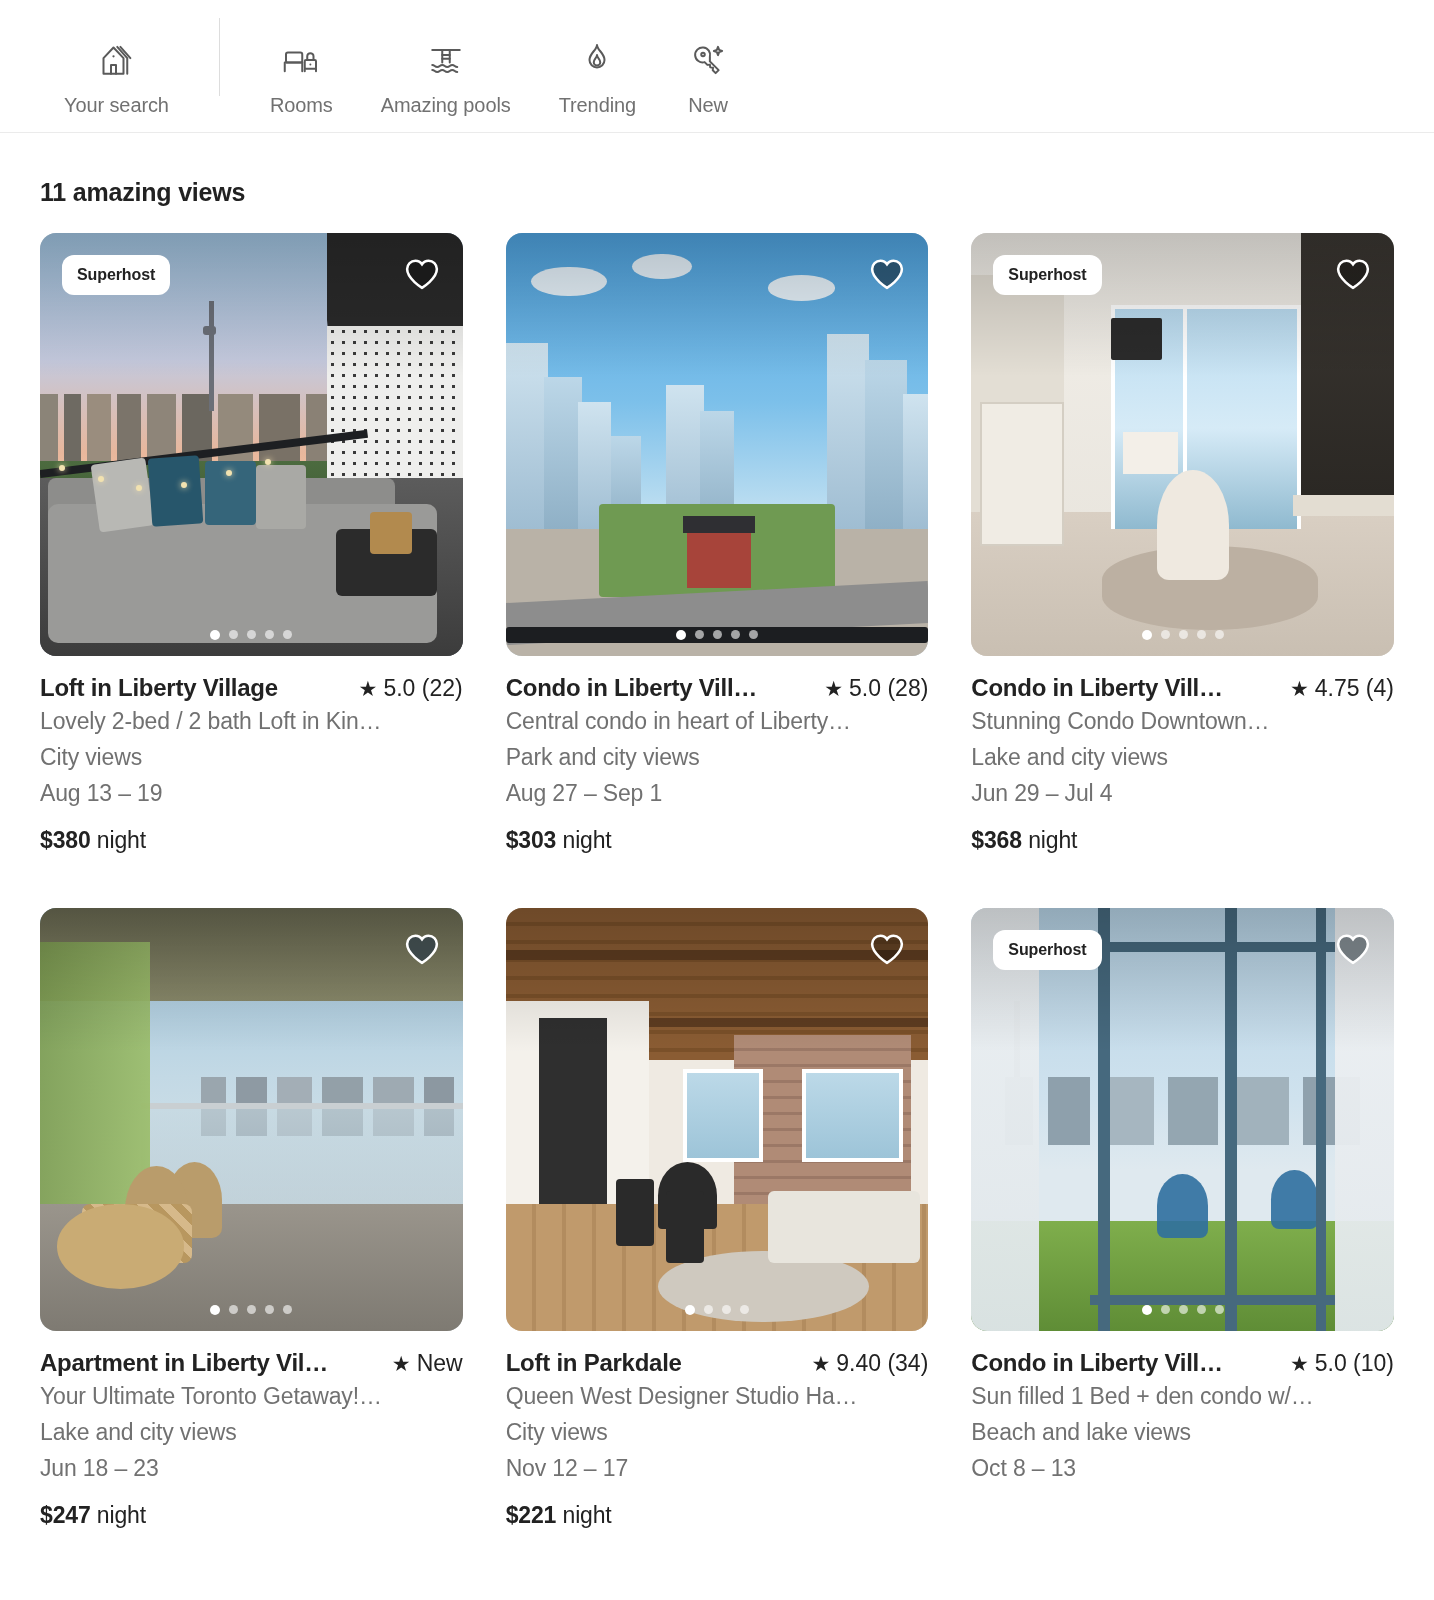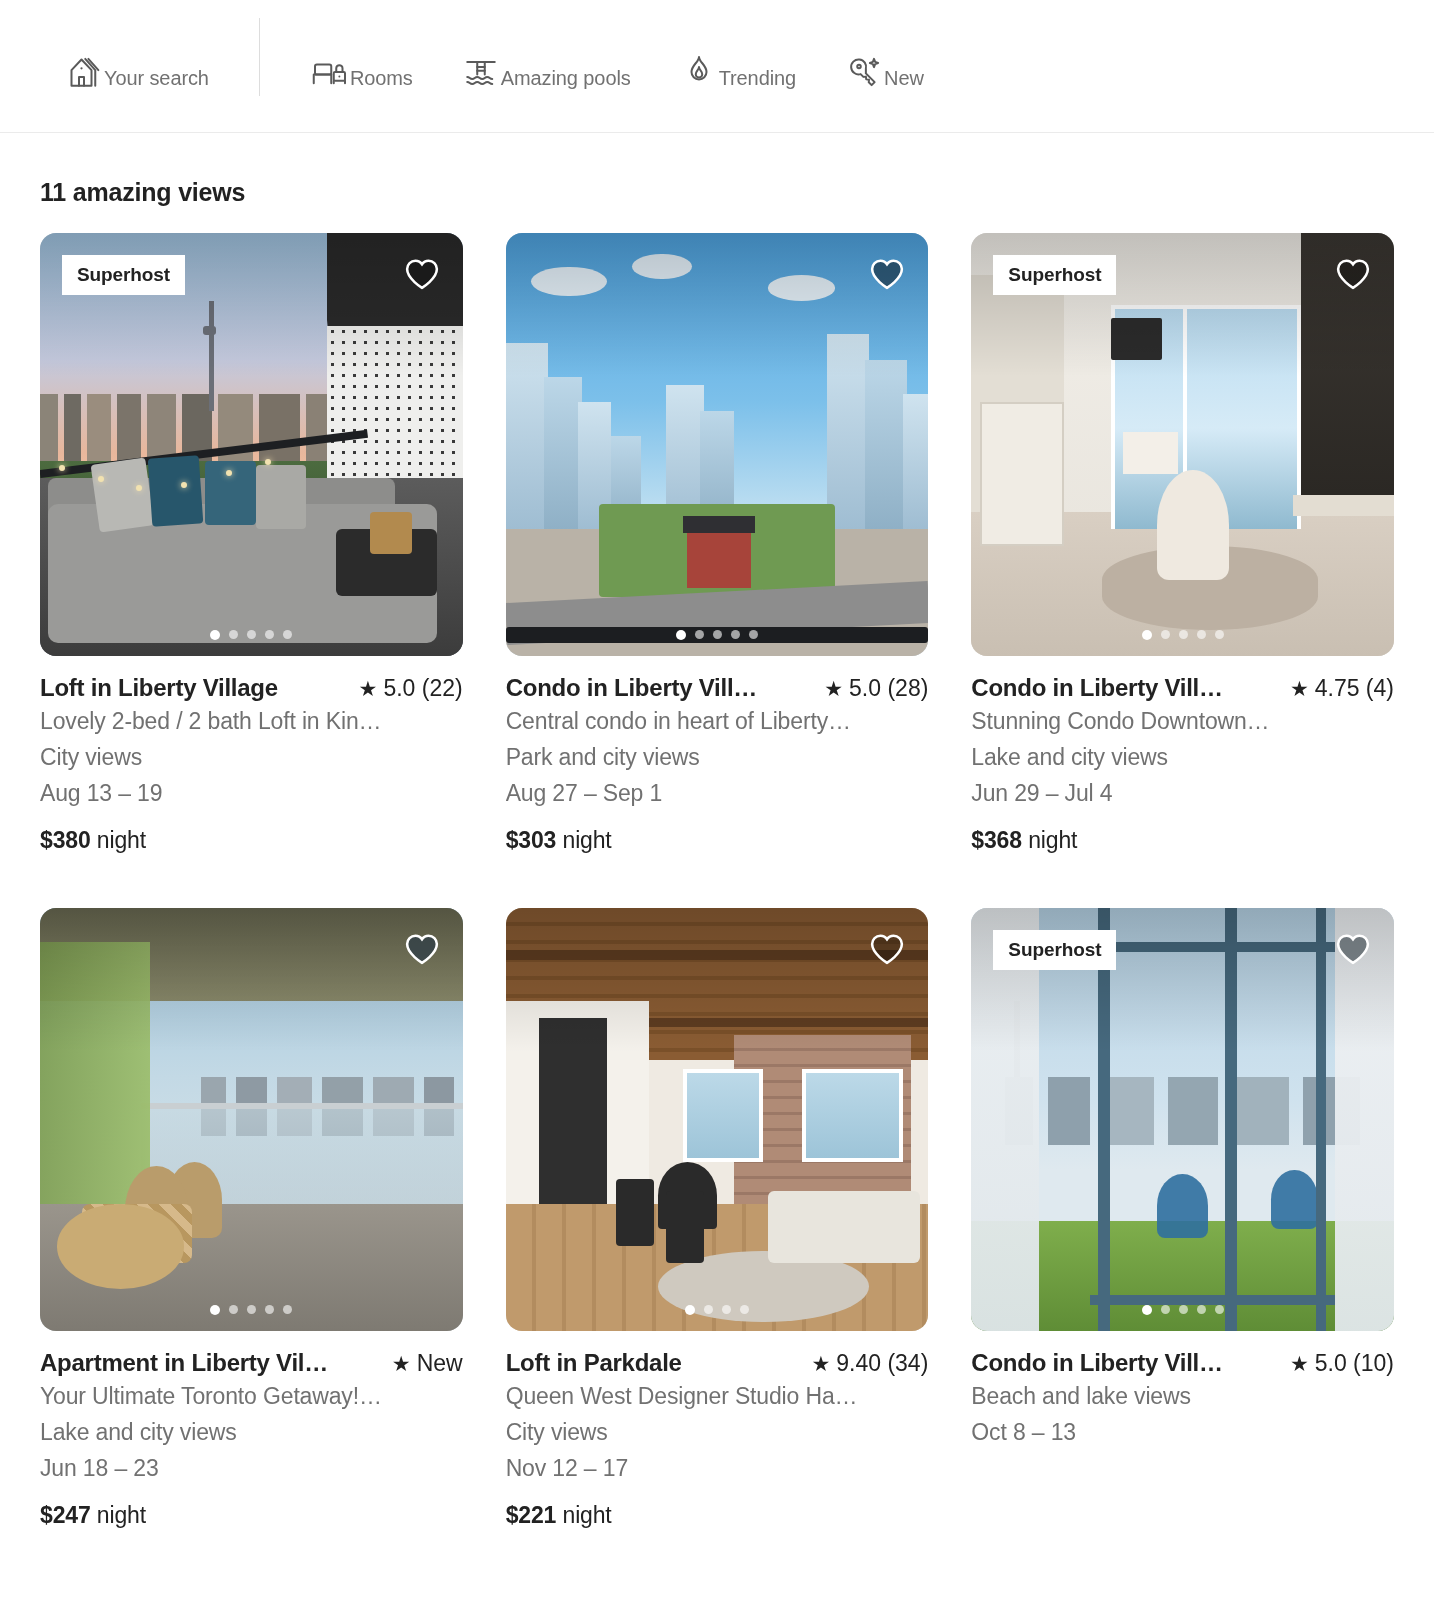--- a/index.html
+++ b/index.html
@@ -23,23 +23,23 @@
     padding: 0 40px;
   }
   .nav-inner {
     display: flex;
     align-items: stretch;
     height: 133px;
   }
   .nav-tab {
     position: relative;
     display: flex;
-    flex-direction: row;
+    flex-direction: column;
     align-items: center;
-    justify-content: flex-end;
+    justify-content: center;
     padding: 22px 24px 0 24px;
     cursor: pointer;
     min-width: 96px;
   }
   .nav-tab .nav-icon {
     height: 42px;
     display: flex;
     align-items: center;
     justify-content: center;
     margin-bottom: 12px;
@@ -111,23 +111,23 @@
     inset: 0;
     width: 100%;
     height: 100%;
   }
 
   .badge-superhost {
     position: absolute;
     top: 22px;
     left: 22px;
     background: #ffffff;
-    border-radius: 0;
+    border-radius: 12px;
     padding: 9px 15px;
-    font-size: 19px;
+    font-size: 16px;
     line-height: 22px;
     font-weight: 600;
     color: #222222;
     letter-spacing: -0.1px;
     z-index: 3;
   }
 
   .heart-btn {
     position: absolute;
     top: 19px;
@@ -737,19 +737,20 @@
         </div>
       </div>
       <div class="card-info">
         <div class="card-row1">
           <div class="card-title">Condo in Liberty Vill…</div>
           <div class="card-rating">
             <span class="star">★</span>
             <span>5.0 (10)</span>
           </div>
         </div>
+        <div class="card-sub">Sun filled 1 Bed + den condo w/…</div>
         <div class="card-sub">Beach and lake views</div>
         <div class="card-sub">Oct 8 – 13</div>
       </div>
     </div>
 
   </div>
 </div>
 
 </body></html>

